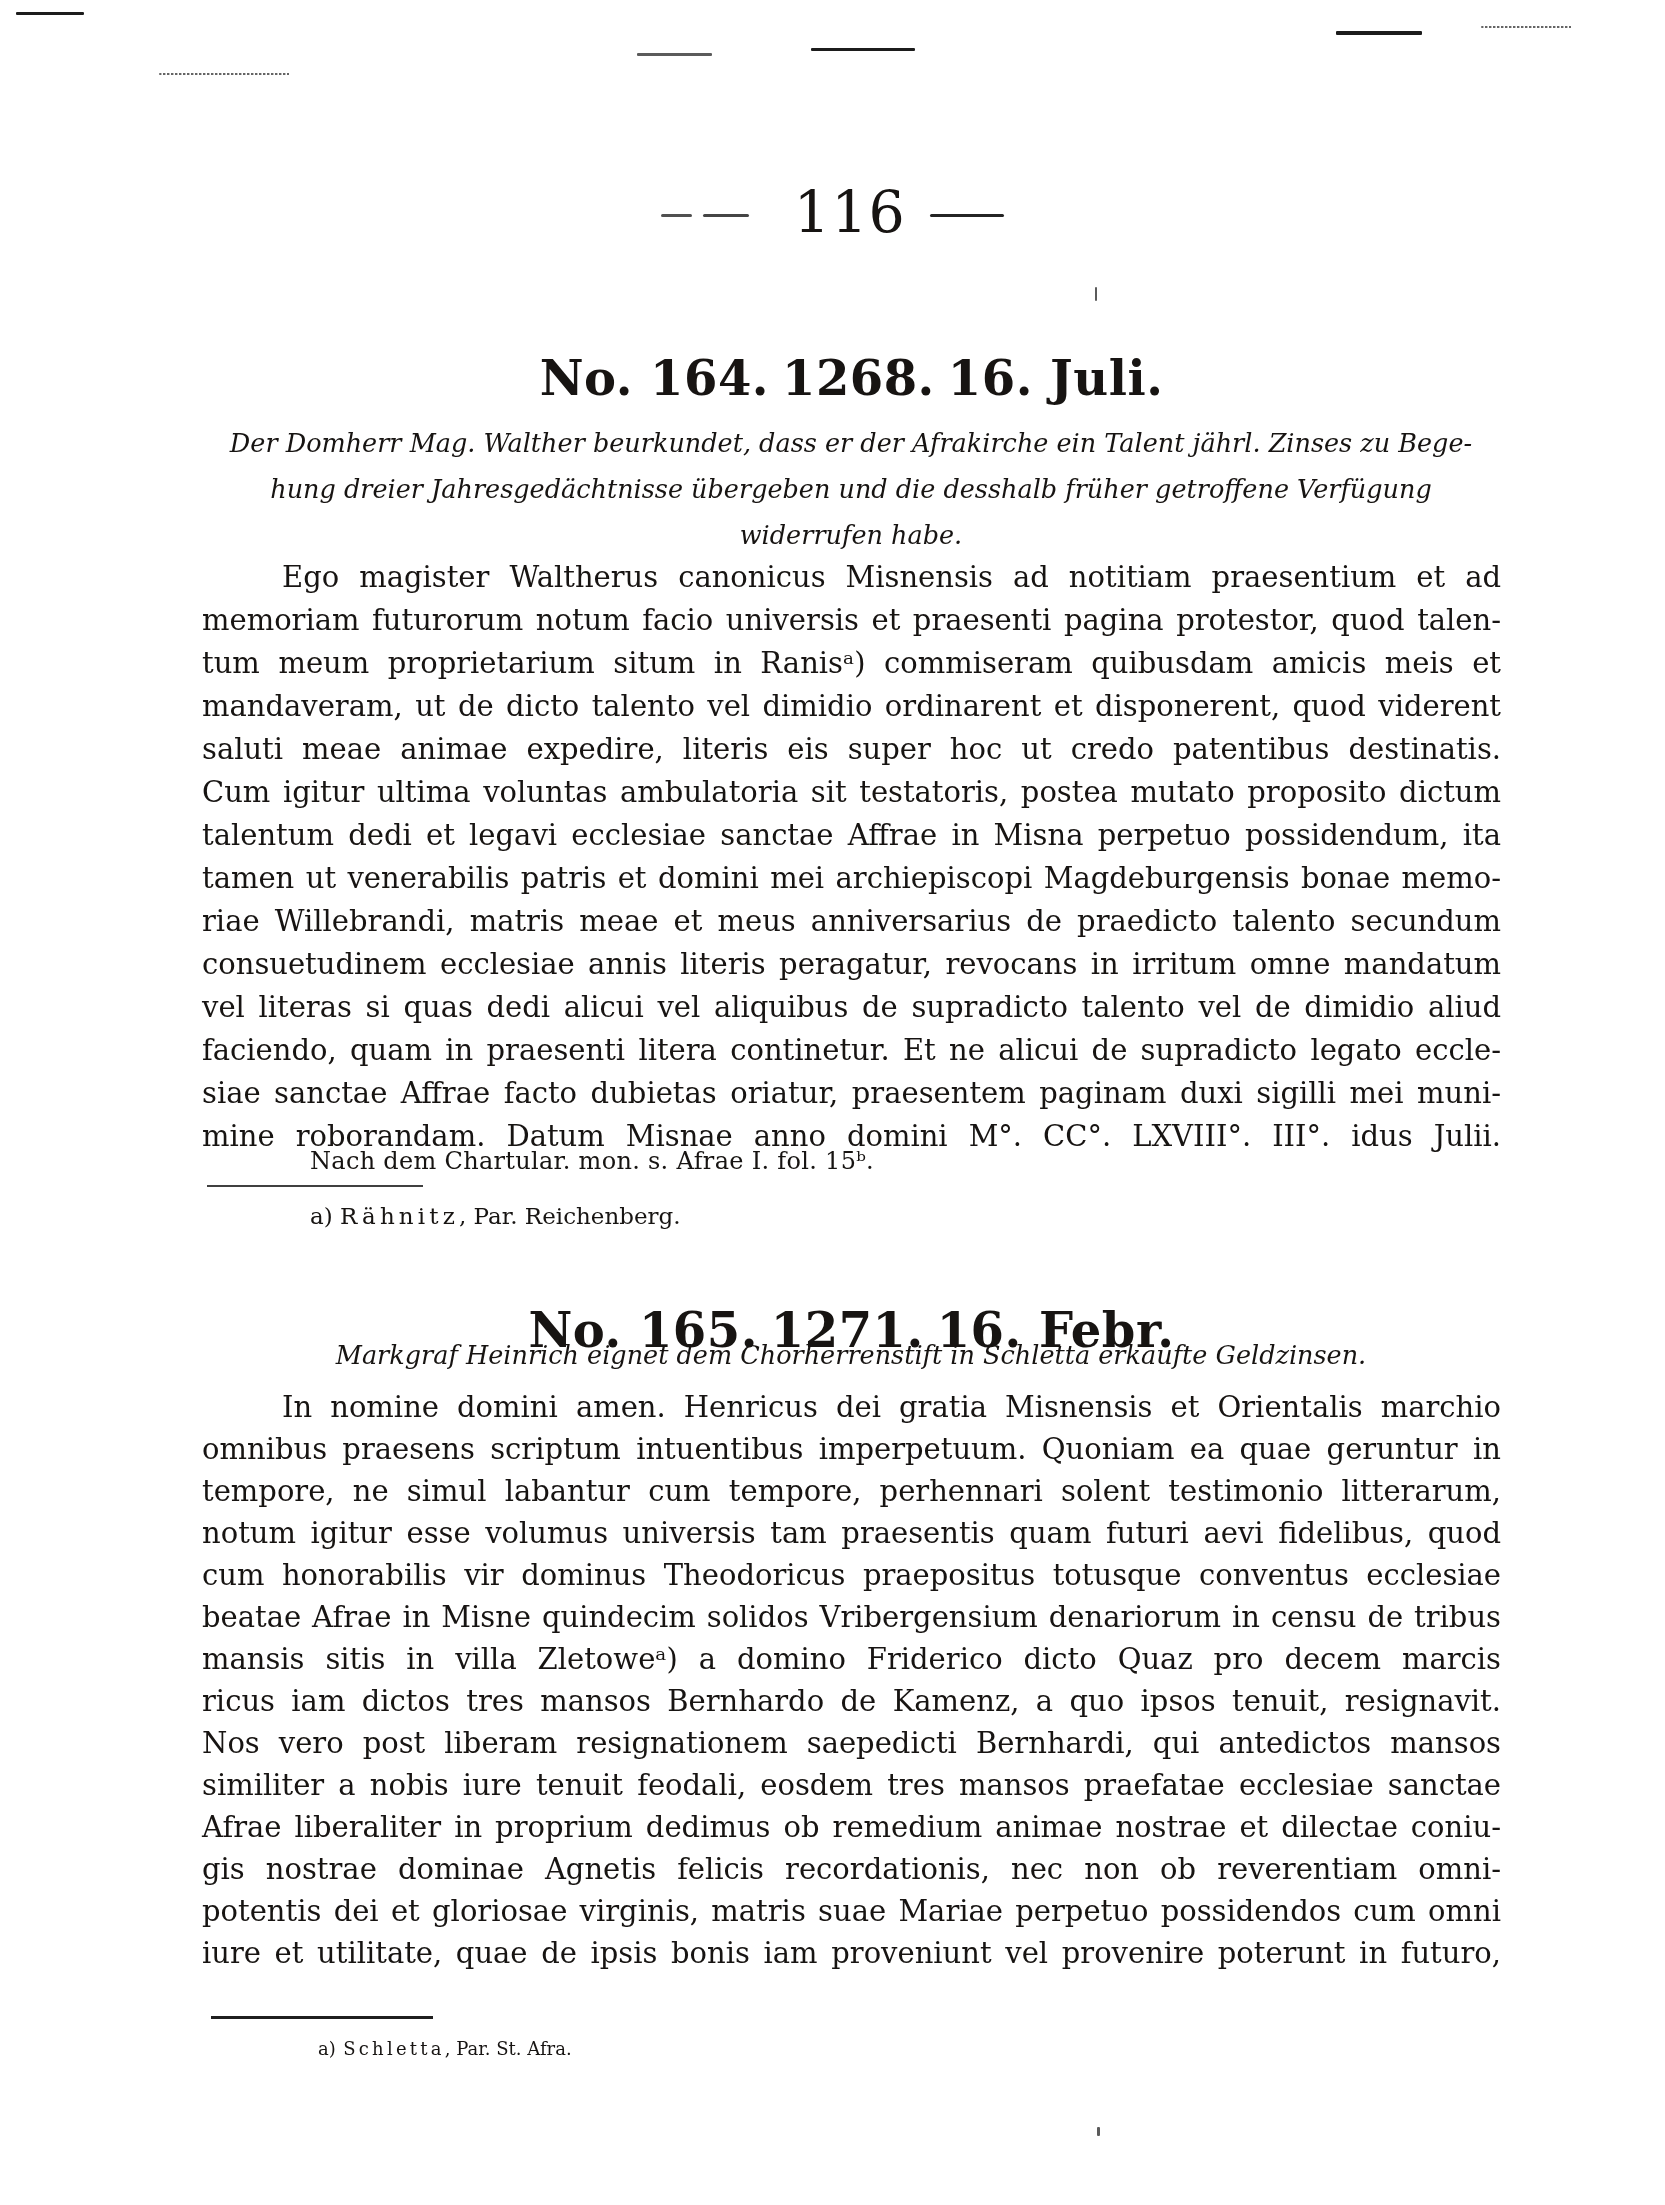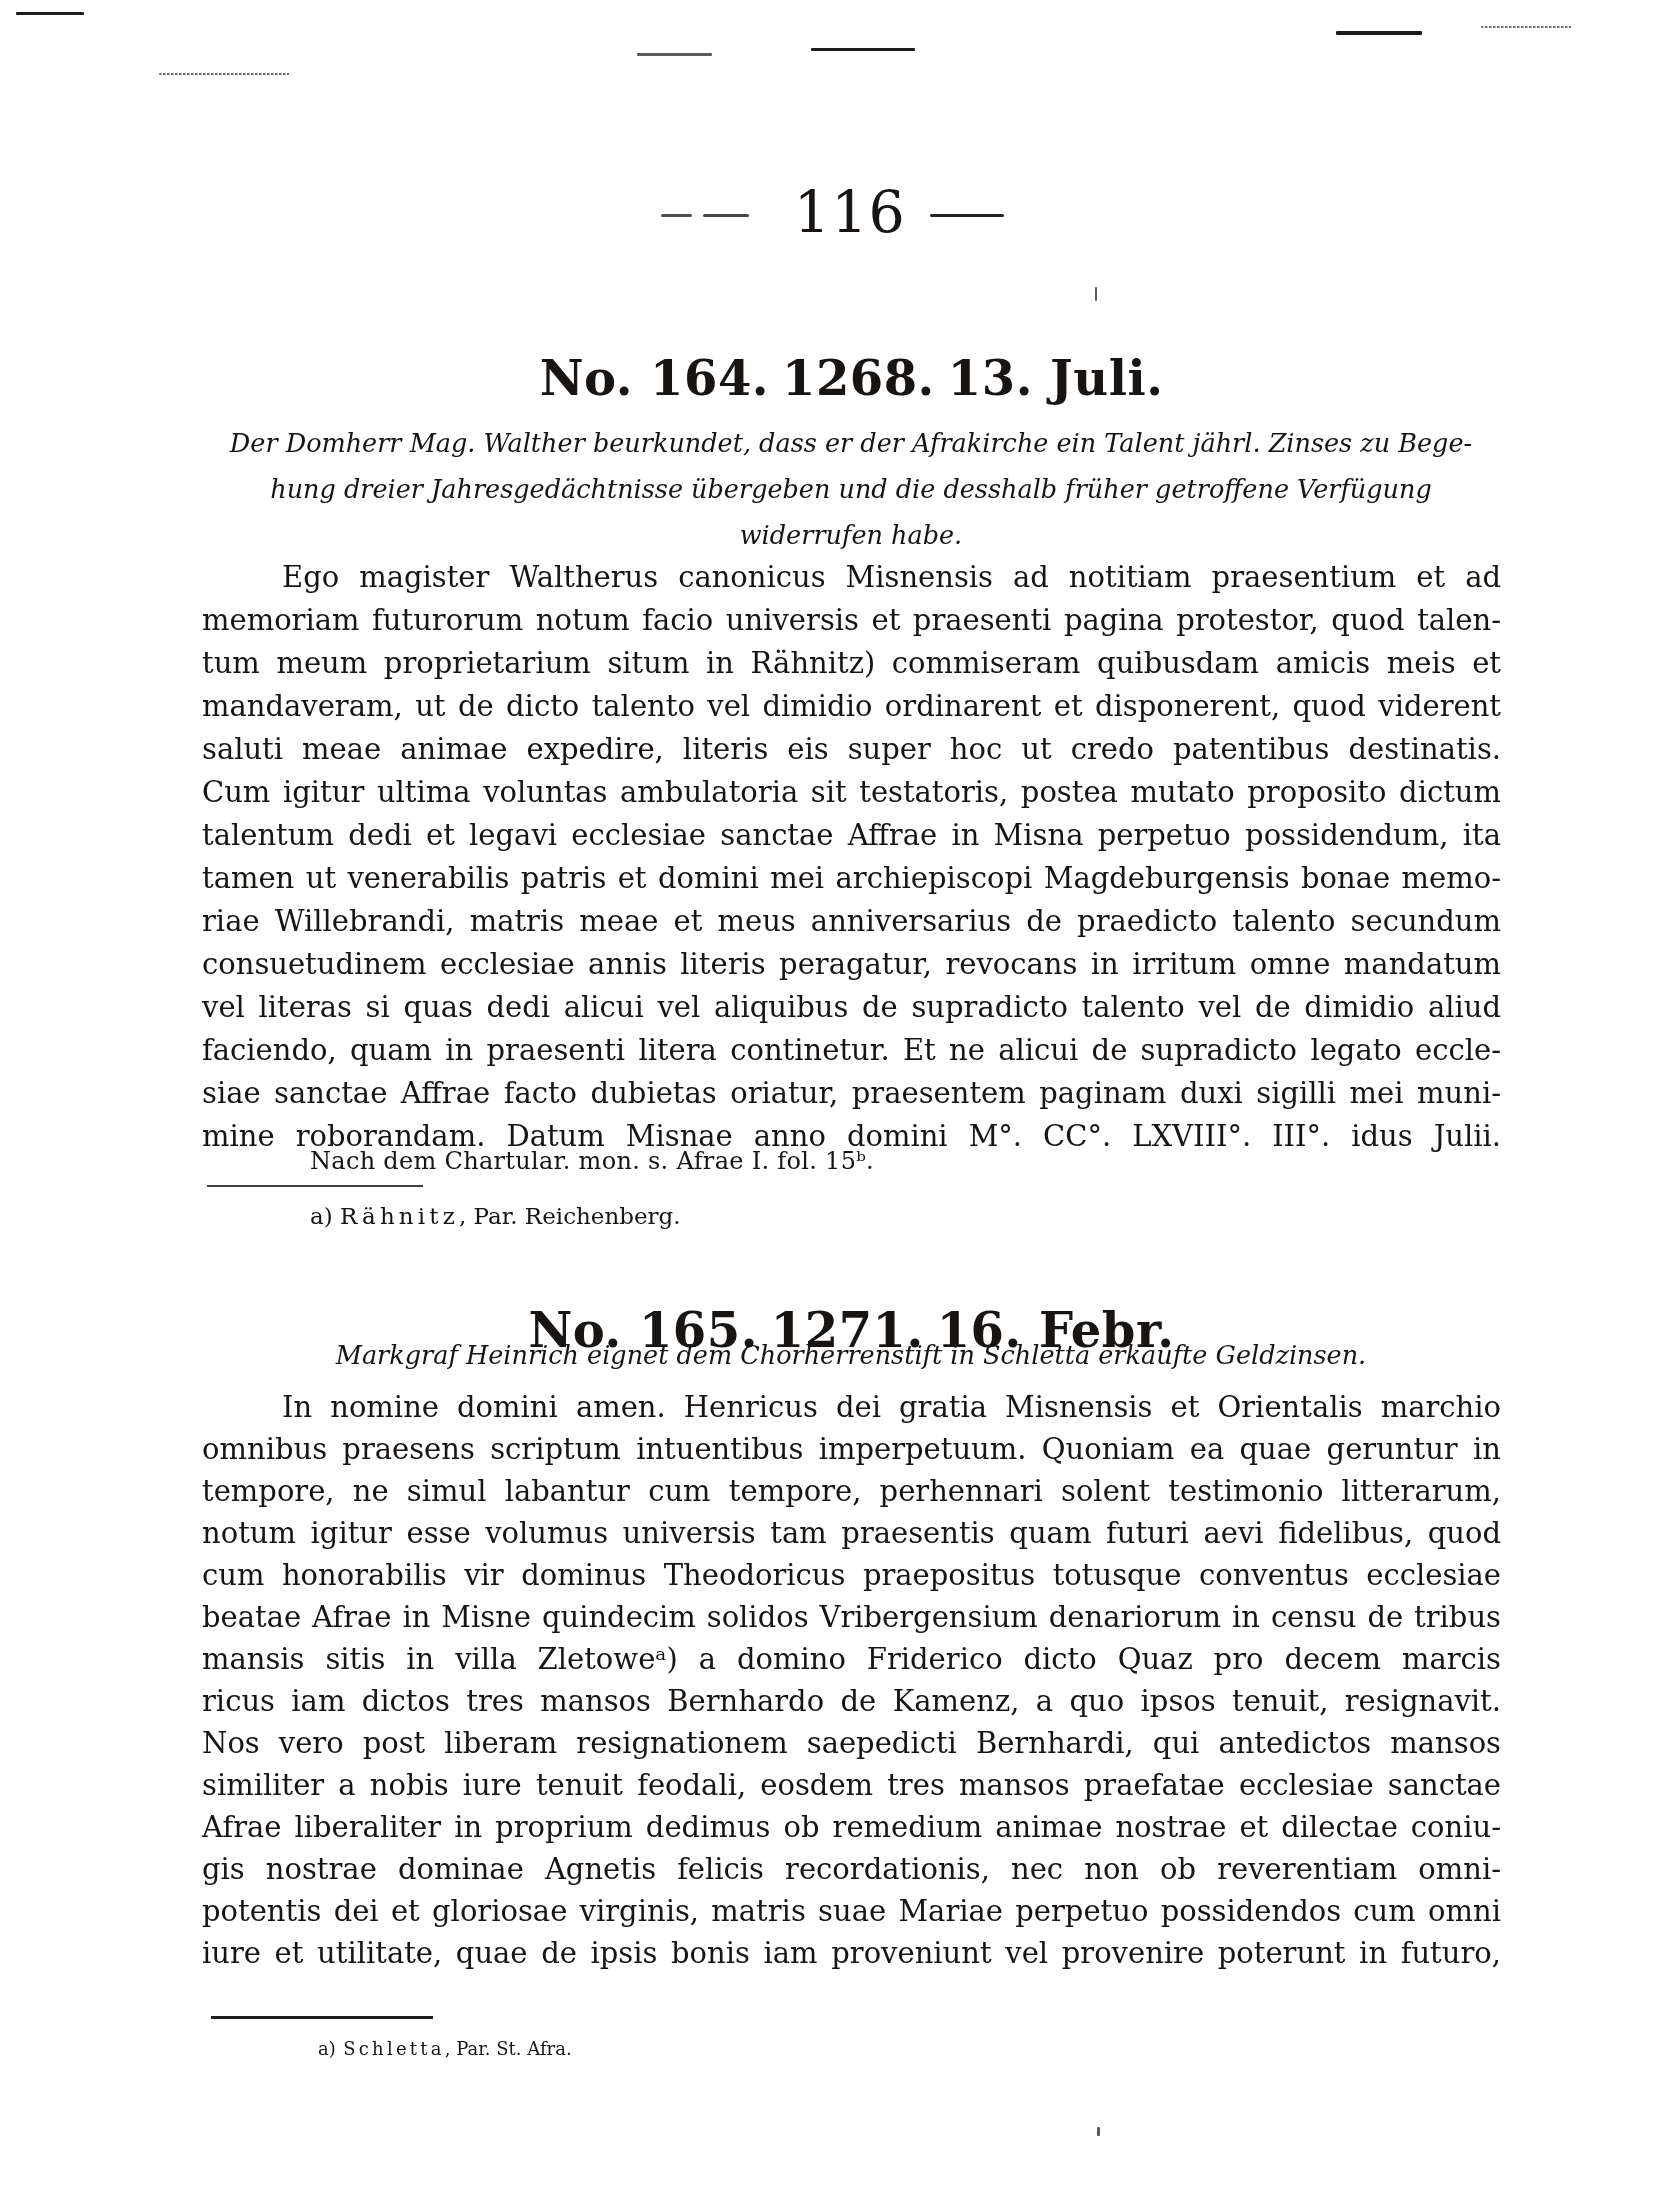--- a/index.html
+++ b/index.html
@@ -147,33 +147,33 @@
   <div class="running-head">
     <span class="head-dash left-a"></span>
     <span class="head-dash left-b"></span>
     <span class="folio">116</span>
     <span class="head-dash right"></span>
   </div>
 
   <div class="doc-title" id="doc1-title">
     <span>No. 164.</span>
     <span>1268.</span>
-    <span>13. Juli.</span>
+    <span>16. Juli.</span>
   </div>
 
   <div class="summary" id="doc1-summary">
     <div class="sline">Der Domherr Mag. Walther beurkundet, dass er der Afrakirche ein Talent jährl. Zinses zu Bege-</div>
     <div class="sline">hung dreier Jahresgedächtnisse übergeben und die desshalb früher getroffene Verfügung</div>
     <div class="sline">widerrufen habe.</div>
   </div>
 
   <div class="body-text" id="doc1-body">
     <div class="line first">Ego magister Waltherus canonicus Misnensis ad notitiam praesentium et ad</div>
     <div class="line">memoriam futurorum notum facio universis et praesenti pagina protestor, quod talen-</div>
-    <div class="line">tum meum proprietarium situm in Rähnitz) commiseram quibusdam amicis meis et</div>
+    <div class="line">tum meum proprietarium situm in Ranisᵃ) commiseram quibusdam amicis meis et</div>
     <div class="line">mandaveram, ut de dicto talento vel dimidio ordinarent et disponerent, quod viderent</div>
     <div class="line">saluti meae animae expedire, literis eis super hoc ut credo patentibus destinatis.</div>
     <div class="line">Cum igitur ultima voluntas ambulatoria sit testatoris, postea mutato proposito dictum</div>
     <div class="line">talentum dedi et legavi ecclesiae sanctae Affrae in Misna perpetuo possidendum, ita</div>
     <div class="line">tamen ut venerabilis patris et domini mei archiepiscopi Magdeburgensis bonae memo-</div>
     <div class="line">riae Willebrandi, matris meae et meus anniversarius de praedicto talento secundum</div>
     <div class="line">consuetudinem ecclesiae annis literis peragatur, revocans in irritum omne mandatum</div>
     <div class="line">vel literas si quas dedi alicui vel aliquibus de supradicto talento vel de dimidio aliud</div>
     <div class="line">faciendo, quam in praesenti litera continetur. Et ne alicui de supradicto legato eccle-</div>
     <div class="line">siae sanctae Affrae facto dubietas oriatur, praesentem paginam duxi sigilli mei muni-</div>

